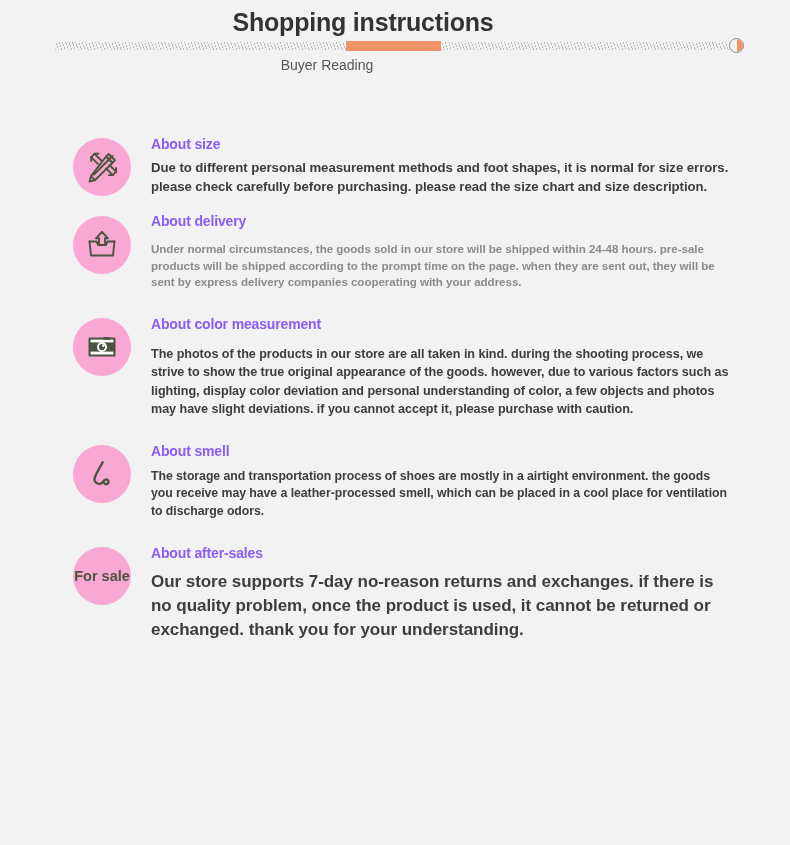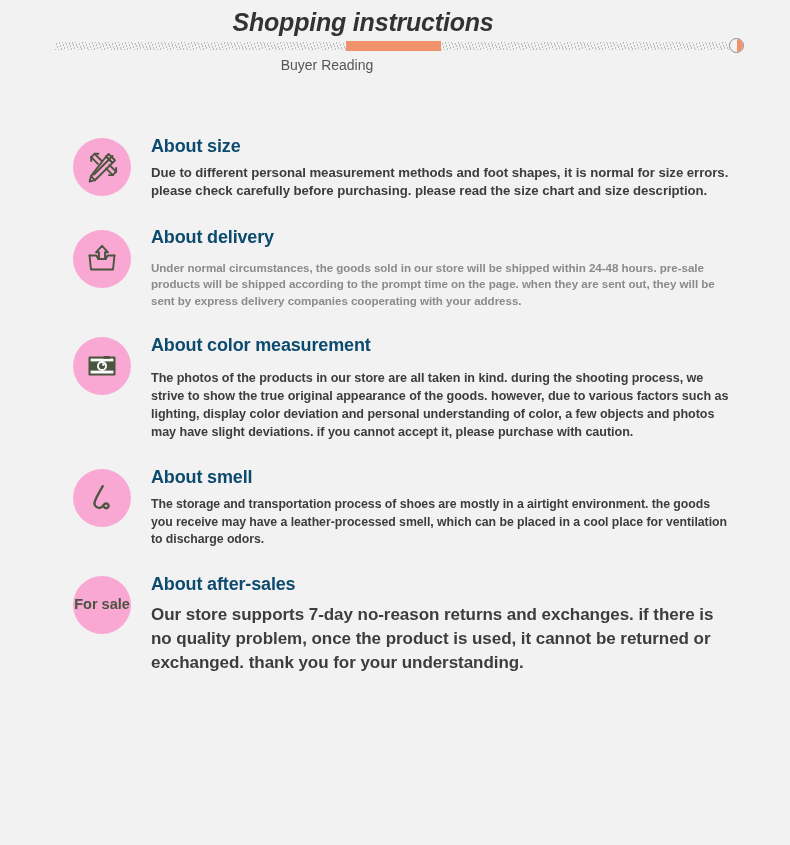--- a/index.html
+++ b/index.html
@@ -36,21 +36,20 @@
     position: absolute;
     top: 8px;
     left: 0;
     width: 726px;
     text-align: center;
     font-size: 25px;
     font-weight: bold;
     letter-spacing: -0.2px;
     color: #333333;
     font-family: "Liberation Sans", "DejaVu Sans", sans-serif;
-    font-style: italic;
   }
 
   .header-rule {
     position: absolute;
     top: 41px;
     left: 55px;
     width: 680px;
     height: 9px;
   }
 
@@ -146,23 +145,23 @@
     font-family: "Liberation Sans", "DejaVu Sans", sans-serif;
   }
 
   .body-col {
     flex: 1 1 auto;
     padding-left: 20px;
     padding-top: 4px;
   }
 
   .sec-title {
-    font-size: 18px;
-    font-weight: bold;
-    color: #0c4a6e;
+    font-size: 14px;
+    font-weight: bold;
+    color: #8b5cf6;
     line-height: 1.2;
     letter-spacing: -0.15px;
   }
 
   .sec-body {
     margin-top: 6px;
     font-size: 13.2px;
     line-height: 1.42;
     color: #3d3d3d;
     font-weight: bold;
@@ -189,21 +188,21 @@
     line-height: 1.38;
     color: #2e2e2e;
   }
 
   .sec-smell   .sec-body { font-size: 12.3px; margin-top: 8px; line-height: 1.42; }
 
   .sec-sales   .sec-body { font-size: 17px; margin-top: 8px; line-height: 1.42; }
 
   
   .sec-size     { margin-top: 0px; }
-  .sec-delivery { margin-top: 23px; }
+  .sec-delivery { margin-top: 14px; }
   .sec-color    { margin-top: 22px; }
   .sec-discolor { margin-top: 23px; }
   .sec-smell    { margin-top: 21px; }
   .sec-sales    { margin-top: 21px; }
 </style>
 </head>
 <body>
 
 <div class="page">
 

